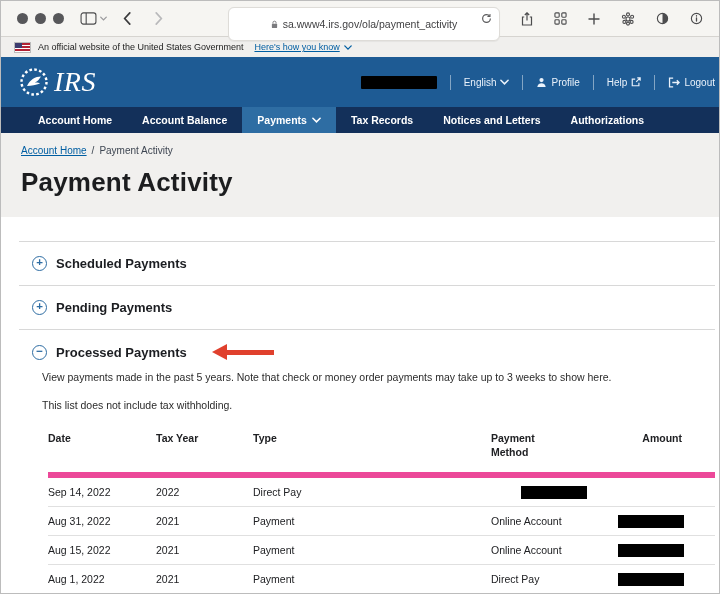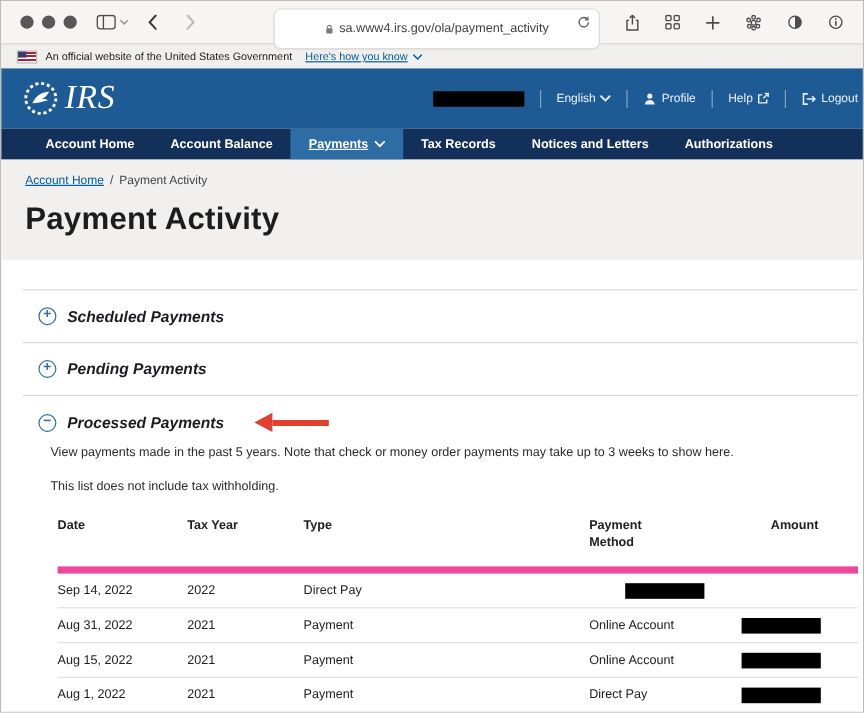--- a/index.html
+++ b/index.html
@@ -28,36 +28,36 @@
   .logo { display:flex; align-items:center; gap:5px; cursor:pointer; }
   .logo-text { font-family:"Liberation Serif", serif; font-size:28px; letter-spacing:.5px; line-height:1;font-style:italic; }
   .utility { margin-left:auto; display:flex; align-items:center; gap:13px; font-size:10px; color:#eaf2fb; }
   .redacted-name { width:76px; height:13px; background:#000; border-radius:1px; }
   .u-sep { width:1px; height:15px; background:rgba(255,255,255,.45); }
   .u-item { display:flex; align-items:center; gap:4px; cursor:pointer; white-space:nowrap; }
 
   
   .main-nav { height:28px; background:#13305a; display:flex; align-items:stretch; padding-left:22px; font-size:10.5px; font-weight:bold; color:#fff; }
   .nav-item { display:flex; align-items:center; padding:0 15px; cursor:pointer; gap:5px; white-space:nowrap; }
-  .nav-item.active { background:#2e6da3;text-decoration:underline; }
+  .nav-item.active { background:#2e6da3; }
 
   
   .hero { background:#f1f0ee; padding:12px 20px 19px; }
   .breadcrumb { font-size:10px; color:#3d4551; display:flex; align-items:center; gap:5px; }
   .breadcrumb .bc-link { color:#005ea2; text-decoration:underline; cursor:pointer; }
   .hero h1 { margin-top:11px; font-size:26px; color:#1c1d1f; letter-spacing:.2px; }
 
   
   .below { display:flex; height:557px; }
   .page { flex:1; display:flex; flex-direction:column; }
   main { background:#fff; padding:0 18px; flex:1; position:relative; }
   .divider { border:none; border-top:1px solid #d8d8d8; }
   .divider.first { margin-top:24px; }
   .acc-row { display:flex; align-items:center; gap:9px; padding:14px 0 14px 13px; cursor:pointer; }
-  .acc-label { font-size:13px; font-weight:bold; color:#1b1d21;font-style:italic; }
+  .acc-label { font-size:13px; font-weight:bold; color:#1b1d21; }
   .acc-icon { width:15px; height:15px; flex:none; border:1.6px solid #2e6da3; border-radius:50%; color:#2e6da3; display:grid; place-items:center; font-size:11.5px; font-weight:bold; line-height:1; }
   .acc-icon.plus::before { content:"+"; margin-top:-1px; }
   .acc-icon.minus::before { content:"\2212"; margin-top:-1px; }
   .head-row { display:flex; align-items:center; gap:9px; padding:14px 0 0 13px; cursor:pointer; }
 
   
   .anno-arrow { position:relative; width:62px; height:17px; margin-left:16px; flex:none; }
   .anno-arrow .tail { position:absolute; right:0; top:6.5px; width:47px; height:4.5px; background:#e0402d; }
   .anno-arrow .head { position:absolute; left:0; top:0; width:0; height:0; border-top:8.5px solid transparent; border-bottom:8.5px solid transparent; border-right:15px solid #e0402d; }
 

